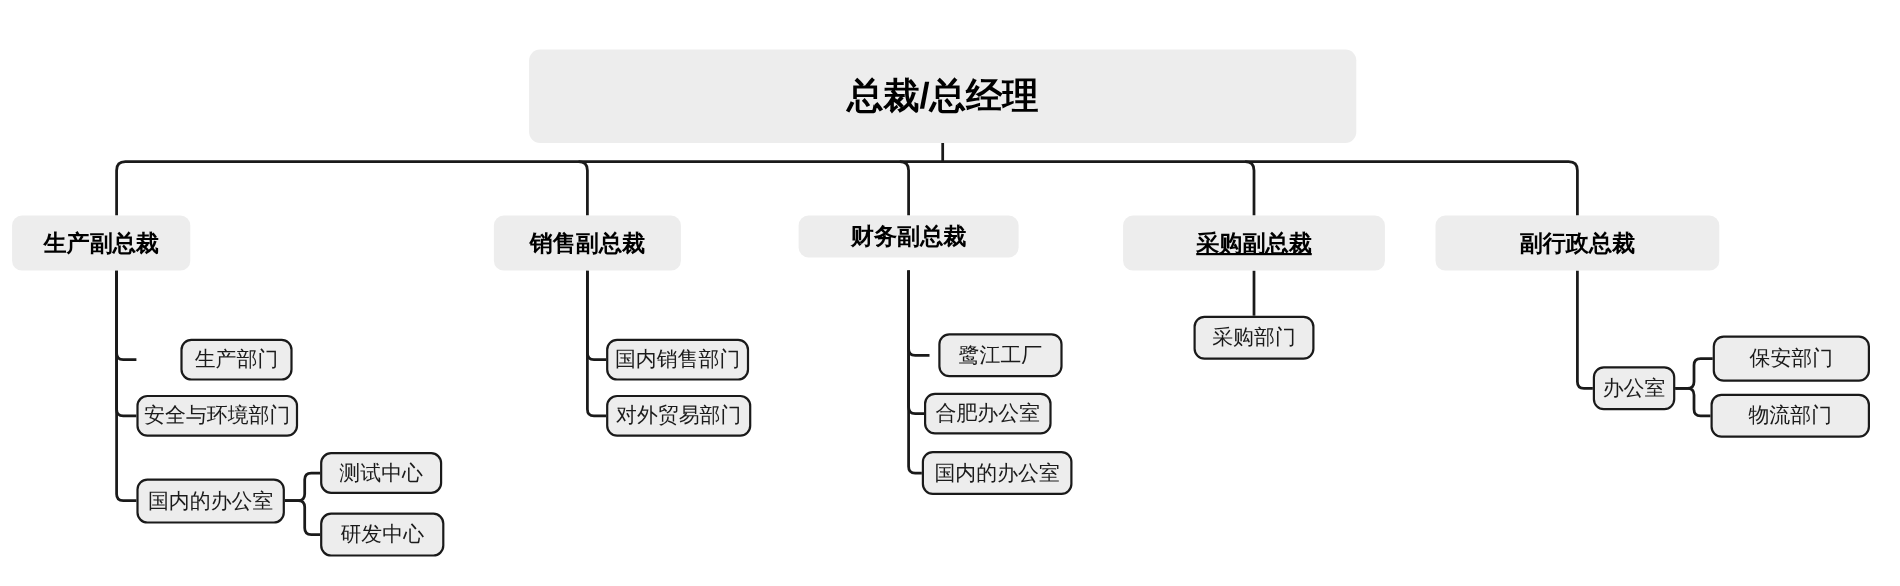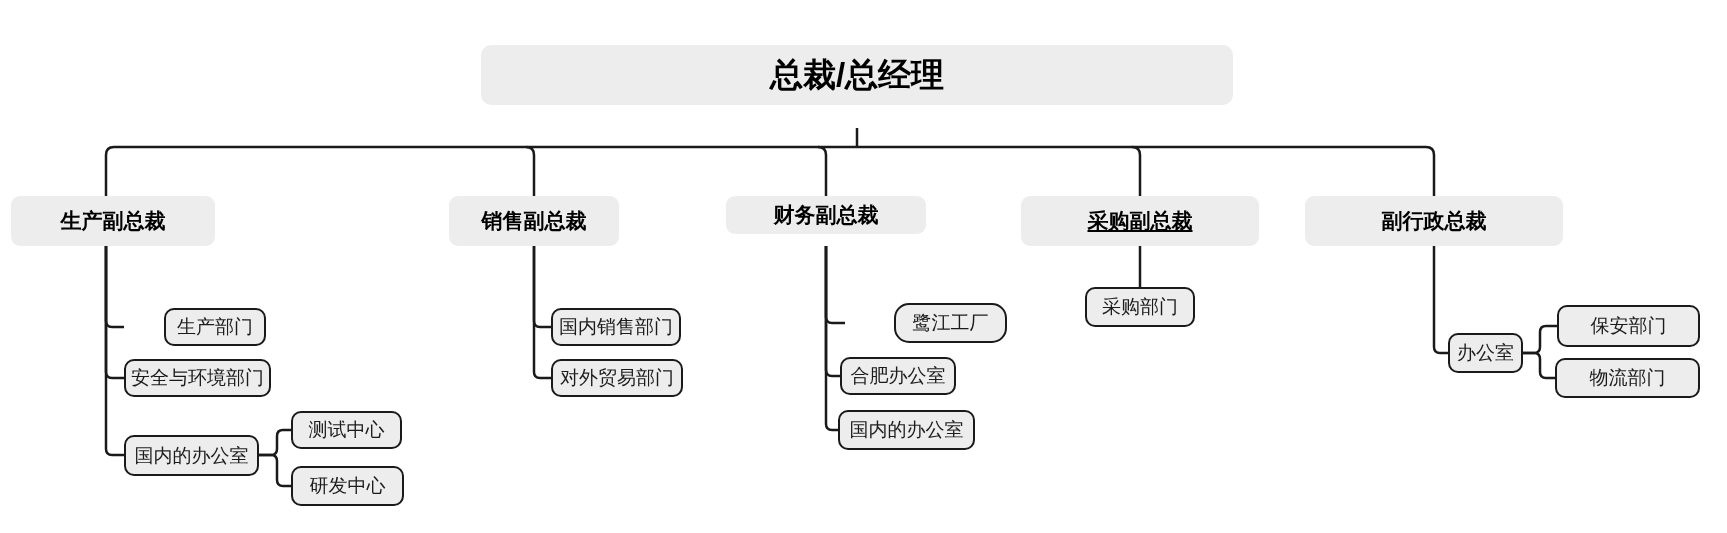--- a/index.html
+++ b/index.html
@@ -86,38 +86,38 @@
     <path class="connector" d="M 826 246 L 826 424 Q 826 430 832 430 L 838 430"></path>
 
     <path class="connector" d="M 1140 246 L 1140 287"></path>
 
     <path class="connector" d="M 1434 246 L 1434 347 Q 1434 353 1440 353 L 1448 353"></path>
 
     <path class="connector" d="M 1523 353 L 1534 353 Q 1540 353 1540 347 L 1540 332 Q 1540 326 1546 326 L 1557 326"></path>
     <path class="connector" d="M 1523 353 L 1534 353 Q 1540 353 1540 359 L 1540 372 Q 1540 378 1546 378 L 1555 378"></path>
   </svg>
 
-  <div class="node node-root" style="left:481px; top:45px; width:752px; height:60px;">总裁/总经理</div>
+  <div class="node node-root" style="left:481px; top:45px; width:752px; height:85px;">总裁/总经理</div>
 
-  <div class="node node-vp" style="left:11px; top:196px; width:204px; height:50px;">生产副总裁</div>
+  <div class="node node-vp" style="left:11px; top:196px; width:162px; height:50px;">生产副总裁</div>
   <div class="node node-vp" style="left:449px; top:196px; width:170px; height:50px;">销售副总裁</div>
   <div class="node node-vp" style="left:726px; top:196px; width:200px; height:38px;">财务副总裁</div>
   <div class="node node-vp" style="left:1021px; top:196px; width:238px; height:50px;text-decoration:underline;">采购副总裁</div>
   <div class="node node-vp" style="left:1305px; top:196px; width:258px; height:50px;">副行政总裁</div>
 
   <div class="node node-leaf" style="left:124px; top:308px; width:102px; height:38px;margin-left:40px;">生产部门</div>
   <div class="node node-leaf" style="left:124px; top:359px; width:147px; height:38px;">安全与环境部门</div>
   <div class="node node-leaf" style="left:124px; top:435px; width:135px; height:41px;">国内的办公室</div>
   <div class="node node-leaf" style="left:291px; top:411px; width:111px; height:38px;">测试中心</div>
   <div class="node node-leaf" style="left:291px; top:466px; width:113px; height:40px;">研发中心</div>
 
   <div class="node node-leaf" style="left:551px; top:308px; width:130px; height:38px;">国内销售部门</div>
   <div class="node node-leaf" style="left:551px; top:359px; width:132px; height:38px;">对外贸易部门</div>
 
-  <div class="node node-leaf" style="left:894px; top:303px; width:113px; height:40px;border-radius:15px;">鹭江工厂</div>
+  <div class="node node-leaf" style="left:853px; top:303px; width:113px; height:40px;">鹭江工厂</div>
   <div class="node node-leaf" style="left:840px; top:357px; width:116px; height:38px;">合肥办公室</div>
   <div class="node node-leaf" style="left:838px; top:410px; width:137px; height:40px;">国内的办公室</div>
 
   <div class="node node-leaf" style="left:1085px; top:287px; width:110px; height:40px;">采购部门</div>
 
   <div class="node node-leaf" style="left:1448px; top:333px; width:75px; height:40px;">办公室</div>
   <div class="node node-leaf" style="left:1557px; top:305px; width:143px; height:42px;">保安部门</div>
   <div class="node node-leaf" style="left:1555px; top:358px; width:145px; height:40px;">物流部门</div>
 
 </div>

